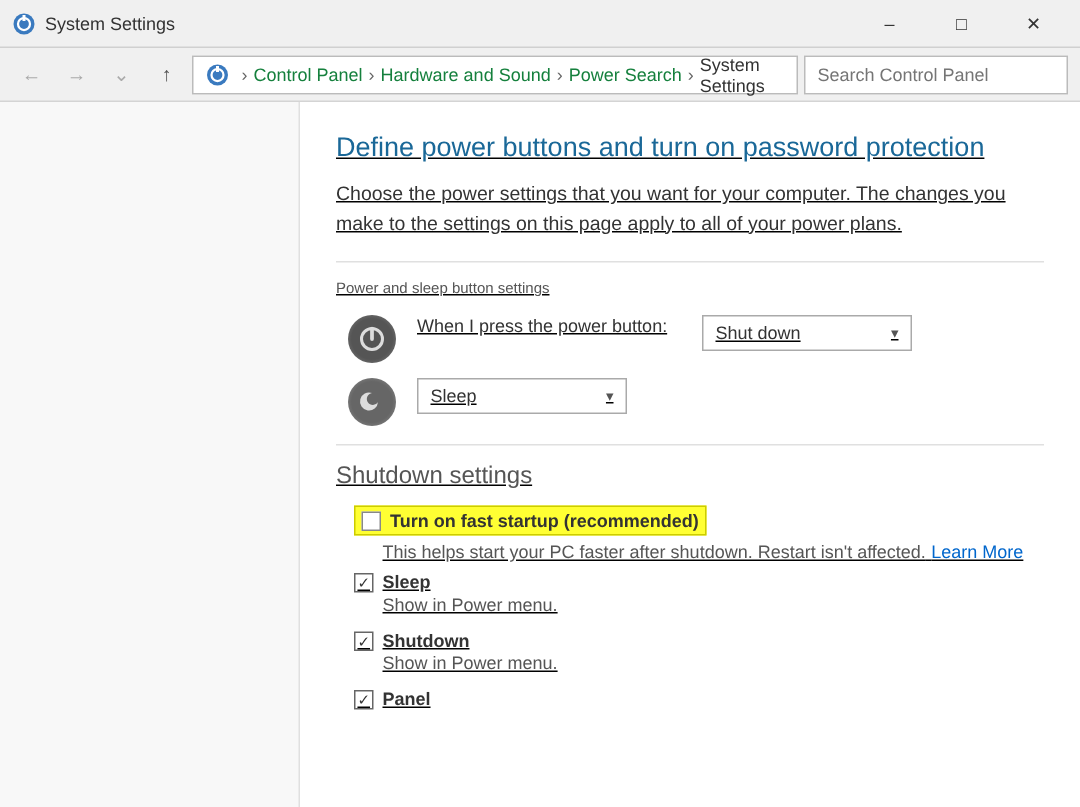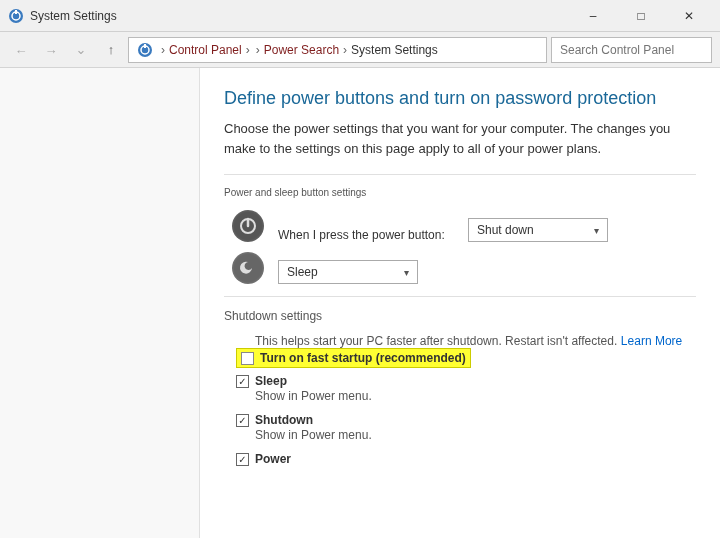--- a/index.html
+++ b/index.html
@@ -78,45 +78,46 @@
       flex: 1;
       height: 26px;
       background: white;
       border: 1px solid #bbb;
       padding: 0 8px;
       font-size: 12px;
       color: #333;
       gap: 2px;
     }
     .breadcrumb-item {
-      color: #7f1d1d;
+      color: #15803d;
       cursor: pointer;
       white-space: nowrap;
     }
     .breadcrumb-sep {
       color: #666;
       margin: 0 2px;
     }
     .breadcrumb-current {
       color: #333;
     }
     .search-box {
       height: 26px;
-      width: 161px;
+      width: 176px;
       border: 1px solid #bbb;
       padding: 0 8px;
       background: white;
       font-size: 12px;
       color: #aaa;
     }
 
     
     .main-container {
       display: flex;
       height: calc(538px - 32px - 36px);
+      text-decoration: underline;
     }
 
     
     .sidebar {
       width: 200px;
       background: #f8f8f8;
       border-right: 1px solid #e0e0e0;
       padding: 8px 0;
     }
 
@@ -150,21 +151,21 @@
     }
 
     .section-label {
       font-size: 10px;
       color: #555;
       margin-bottom: 12px;
     }
 
     .button-row {
       display: flex;
-      align-items: flex-end;
+      align-items: flex-start;
       margin-bottom: 10px;
       padding-left: 8px;
     }
 
     .power-icon {
       width: 32px;
       height: 32px;
       background: radial-gradient(circle, #555 60%, #888 100%);
       border-radius: 50%;
       display: flex;
@@ -202,21 +203,21 @@
     .dropdown-arrow {
       font-size: 10px;
       color: #555;
     }
 
     .shutdown-section {
       margin-top: 10px;
     }
 
     .shutdown-label {
-      font-size: 12px;
+      font-size: 16px;
       color: #555;
       margin-bottom: 10px;
     }
 
     .checkbox-row {
       display: flex;
       align-items: flex-start;
       margin-bottom: 10px;
       padding-left: 12px;
     }
@@ -295,20 +296,21 @@
   <button class="nav-btn">↑</button>
   <div class="breadcrumb">
     <svg width="16" height="16" viewBox="0 0 16 16" style="margin-right:4px;flex-shrink:0;">
       <circle cx="8" cy="8" r="7" fill="#3a7abf"></circle>
       <circle cx="8" cy="8" r="4" fill="none" stroke="white" stroke-width="1.5"></circle>
       <rect x="7" y="2" width="2" height="4" fill="white"></rect>
     </svg>
     <span class="breadcrumb-sep">›</span>
     <span class="breadcrumb-item">Control Panel</span>
     <span class="breadcrumb-sep">›</span>
+    <span class="breadcrumb-item">Hardware and Sound</span>
     <span class="breadcrumb-sep">›</span>
     <span class="breadcrumb-item">Power Search</span>
     <span class="breadcrumb-sep">›</span>
     <span class="breadcrumb-current">System Settings</span>
   </div>
   <input class="search-box" type="text" placeholder="Search Control Panel" style="">
 </div>
 
 <div class="main-container">
 
@@ -348,28 +350,28 @@
         <span class="dropdown-arrow">▾</span>
       </div>
     </div>
 
     <hr class="section-divider">
 
     <div class="shutdown-section">
       <div class="shutdown-label">Shutdown settings</div>
 
       <div style="padding-left: 12px; margin-bottom: 6px;">
+        <div style="display:flex; align-items:center; background:#ffff33; display:inline-flex; padding: 2px 4px; border: 1px solid #cccc00;">
+          <div class="checkbox" style="border:1px solid #888; background:white; width:13px; height:13px; margin-right:6px; flex-shrink:0;"></div>
+          <span class="checkbox-main-label bold" style="font-weight:700; font-size:12px; color:#333;">Turn on fast startup (recommended)</span>
+        </div>
         <div style="padding-left:19px; margin-top:3px;">
           <span class="checkbox-sub-label">This helps start your PC faster after shutdown. Restart isn't affected.</span>
           <a href="#" class="learn-more">Learn More</a>
         </div>
-        <div style="display:flex; align-items:center; background:#ffff33; display:inline-flex; padding: 2px 4px; border: 1px solid #cccc00;">
-          <div class="checkbox" style="border:1px solid #888; background:white; width:13px; height:13px; margin-right:6px; flex-shrink:0;"></div>
-          <span class="checkbox-main-label bold" style="font-weight:700; font-size:12px; color:#333;">Turn on fast startup (recommended)</span>
-        </div>
       </div>
 
       <div class="checkbox-row">
         <div class="checkbox-wrapper">
           <div class="checkbox checked">✓</div>
         </div>
         <div class="checkbox-label-group">
           <span class="checkbox-main-label bold">Sleep</span>
           <span class="checkbox-sub-label">Show in Power menu.</span>
         </div>
@@ -383,18 +385,18 @@
           <span class="checkbox-main-label bold">Shutdown</span>
           <span class="checkbox-sub-label">Show in Power menu.</span>
         </div>
       </div>
 
       <div class="checkbox-row">
         <div class="checkbox-wrapper">
           <div class="checkbox checked">✓</div>
         </div>
         <div class="checkbox-label-group">
-          <span class="checkbox-main-label bold">Power</span>
+          <span class="checkbox-main-label bold">Panel</span>
         </div>
       </div>
     </div>
   </div>
 </div>
 
 </body></html>

